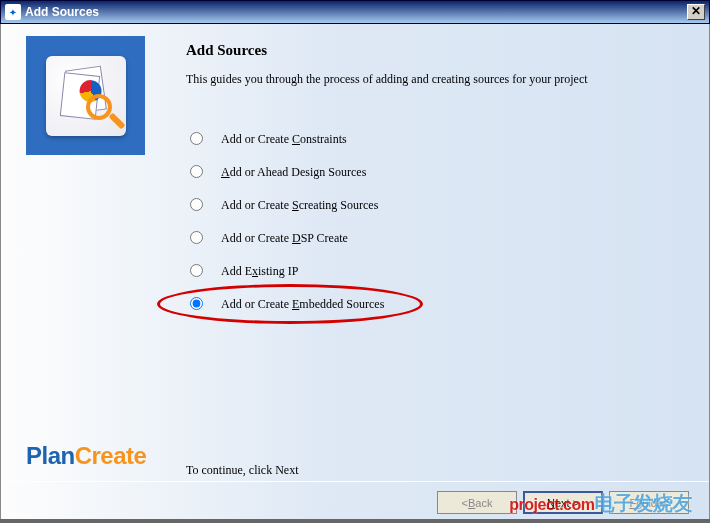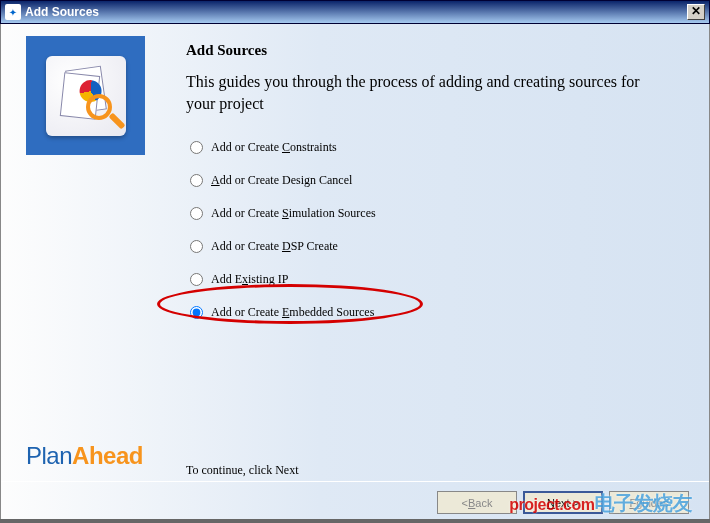--- a/index.html
+++ b/index.html
@@ -16,29 +16,29 @@
 .icon-box { width: 119px; height: 119px; background: #2f6dc0; display: flex; align-items: center; justify-content: center; }
 .wizard-icon-circle { width: 80px; height: 80px; background: radial-gradient(circle at 30% 30%, #fff, #e8e8f0); border-radius: 6px; display: flex; align-items: center; justify-content: center; box-shadow: 0 2px 4px rgba(0,0,0,.3); }
 .doc-stack { position: relative; width: 48px; height: 56px; }
 .doc1 { position: absolute; left: 6px; top: 0; width: 36px; height: 44px; background: #fff; border: 1px solid #88a; transform: rotate(-8deg); }
 .doc2 { position: absolute; left: 0; top: 6px; width: 36px; height: 44px; background: #fff; border: 1px solid #88a; transform: rotate(6deg); }
 .pie { position: absolute; right: -4px; top: 4px; width: 22px; height: 22px; border-radius: 50%; background: conic-gradient(#1560c0 0 40%, #f5b400 40% 70%, #d23 70% 100%); }
 .mag-ring { position: absolute; right: -2px; bottom: 4px; width: 26px; height: 26px; border: 4px solid #f7941d; border-radius: 50%; }
 .mag-handle { position: absolute; right: -10px; bottom: -6px; width: 6px; height: 18px; background: #f7941d; transform: rotate(-45deg); border-radius: 2px; }
 
 .brand { position: absolute; left: 25px; bottom: 52px; font-family: Arial, sans-serif; font-size: 24px; font-weight: bold; letter-spacing: -0.5px; }
-.brand .plan { color: #1e63b0; font-weight: normal; }
+.brand .plan { color: #1e63b0; font-weight: bold; }
 .brand .ahead { color: #f7941d; }
 
 .content { position: absolute; left: 185px; top: 18px; right: 30px; }
 .heading { font-family: "SimSun", serif; font-size: 15px; font-weight: bold; color: #000; margin-bottom: 12px; }
-.subtitle { font-size: 16px; color: #000; line-height: 1.4; margin-bottom: 24px; max-width: 480px; }
+.subtitle { font-size: 12px; color: #000; line-height: 1.4; margin-bottom: 44px; max-width: 480px; }
 
 .radio-group { display: flex; flex-direction: column; gap: 18px; padding-left: 4px; }
-.radio-row { display: flex; align-items: center; gap: 8px; position: relative; }
+.radio-row { display: flex; align-items: flex-start; gap: 18px; position: relative; }
 .radio-row input[type=radio] { width: 13px; height: 13px; }
 .radio-row label { cursor: default; }
 .mn { text-decoration: underline; }
 
 .circle-anno { position: absolute; border: 3px solid #d40000; border-radius: 50%; width: 266px; height: 40px; left: 156px; top: 260px; pointer-events: none; }
 
 .continue-text { position: absolute; left: 185px; bottom: 44px; font-size: 12px; }
 
 .footer-sep { position: absolute; left: 0; right: 0; bottom: 40px; height: 1px; background: #888; border-bottom: 1px solid #fff; }
 .button-row { position: absolute; right: 20px; bottom: 8px; display: flex; gap: 6px; }
@@ -72,42 +72,42 @@
             <div class="pie"></div>
           </div>
           <div class="mag-ring"></div>
           <div class="mag-handle"></div>
         </div>
       </div>
     </div>
   </div>
 
   <div class="brand">
-    <span class="plan">Plan</span><span class="ahead">Ahead</span>
+    <span class="plan">Plan</span><span class="ahead">Create</span>
   </div>
 
   <div class="content">
     <div class="heading">Add Sources</div>
     <div class="subtitle">This guides you through the process of adding and creating sources for your project</div>
 
     <div class="radio-group">
 
       <div class="radio-row">
         <input type="radio" name="src" style="">
         <label><span>Add or Create </span><span class="mn">C</span><span>onstraints</span></label>
       </div>
 
       <div class="radio-row">
         <input type="radio" name="src" style="">
-        <label><span></span><span class="mn">A</span><span>dd or Create Design Cancel</span></label>
+        <label><span></span><span class="mn">A</span><span>dd or Ahead Design Sources</span></label>
       </div>
 
       <div class="radio-row">
         <input type="radio" name="src" style="">
-        <label><span>Add or Create </span><span class="mn">S</span><span>imulation Sources</span></label>
+        <label><span>Add or Create </span><span class="mn">S</span><span>creating Sources</span></label>
       </div>
 
       <div class="radio-row">
         <input type="radio" name="src" style="">
         <label><span>Add or Create </span><span class="mn">D</span><span>SP Create</span></label>
       </div>
 
       <div class="radio-row">
         <input type="radio" name="src" style="">
         <label><span>Add E</span><span class="mn">x</span><span>isting IP</span></label>

